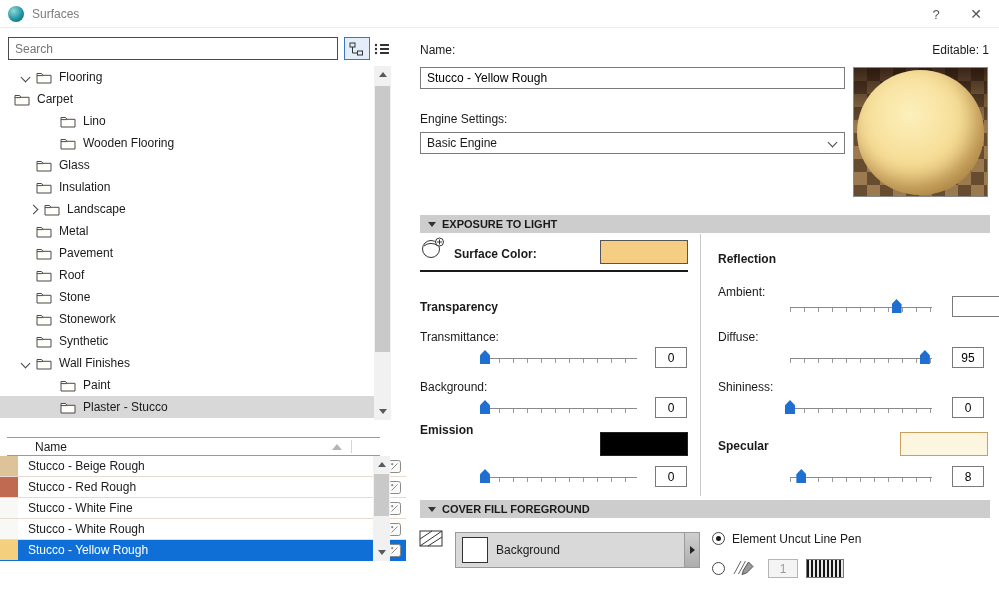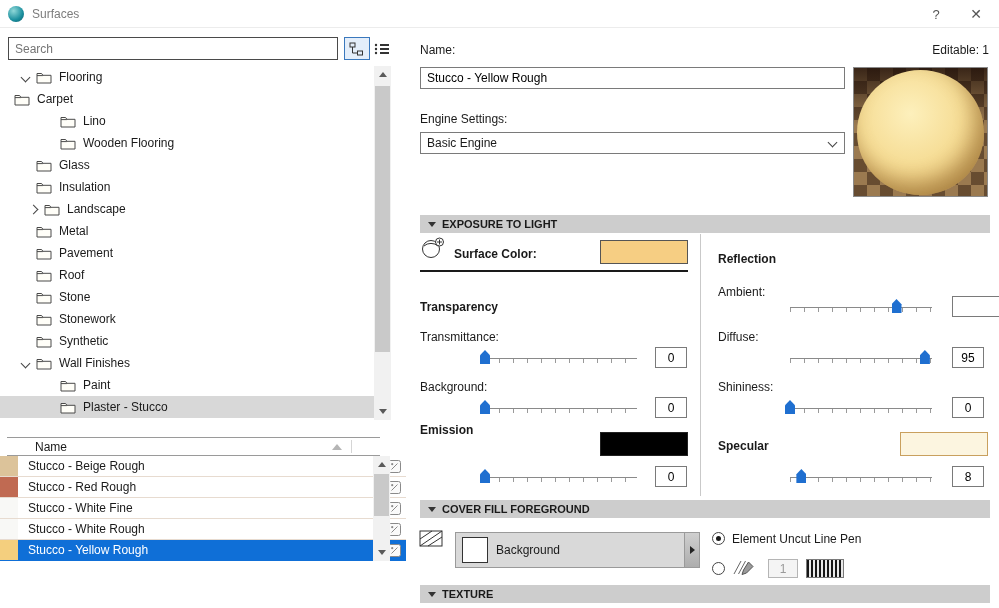--- a/index.html
+++ b/index.html
@@ -529,18 +529,14 @@
     <span class="abs radio r-pen"></span>
     <span class="abs icon-pen">
       <svg width="24" height="17">
           <path d="M2 15 L9 2 M6.5 15 L13.5 2" stroke="#666" fill="none"></path>
           <path d="M16.5 3 l4.5 4.5 -6.5 6.5 -4.5 1.5 1.5 -4.5 z" fill="#9a9a9a" stroke="#555"></path>
         </svg>
     </span>
     <input class="abs pen-field" disabled="" value="1" style="">
     <span class="abs pen-btn"></span>
 
-    <div class="abs sec sec-texture">
-      <span class="tri"></span>
-      <span>TEXTURE</span>
-    </div>
   </div>
 </div>
 
 </body></html>

